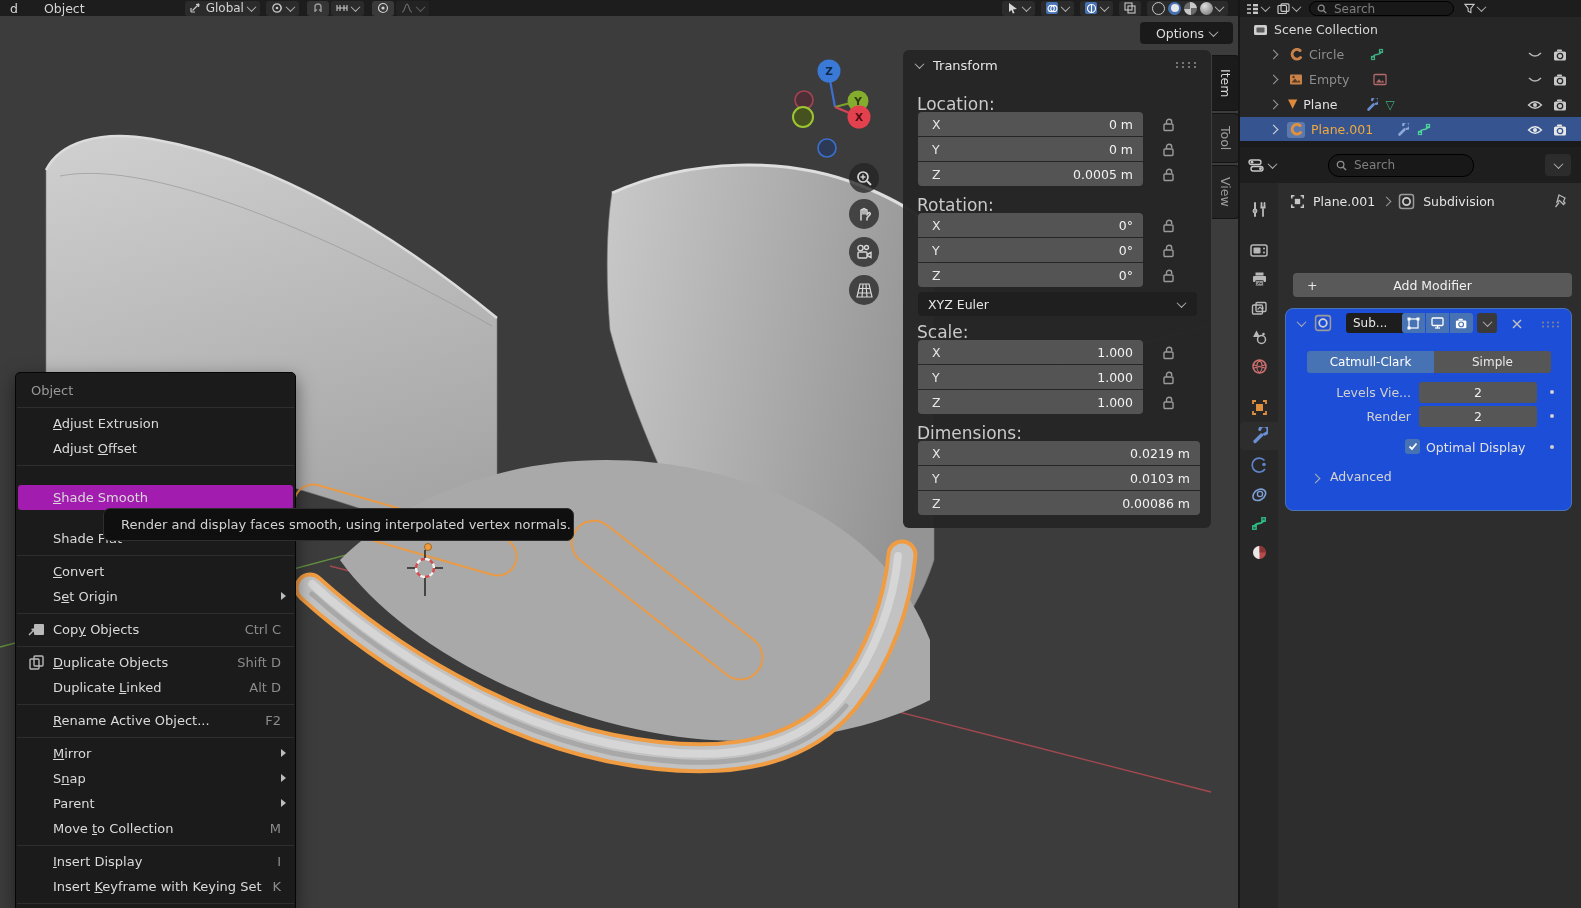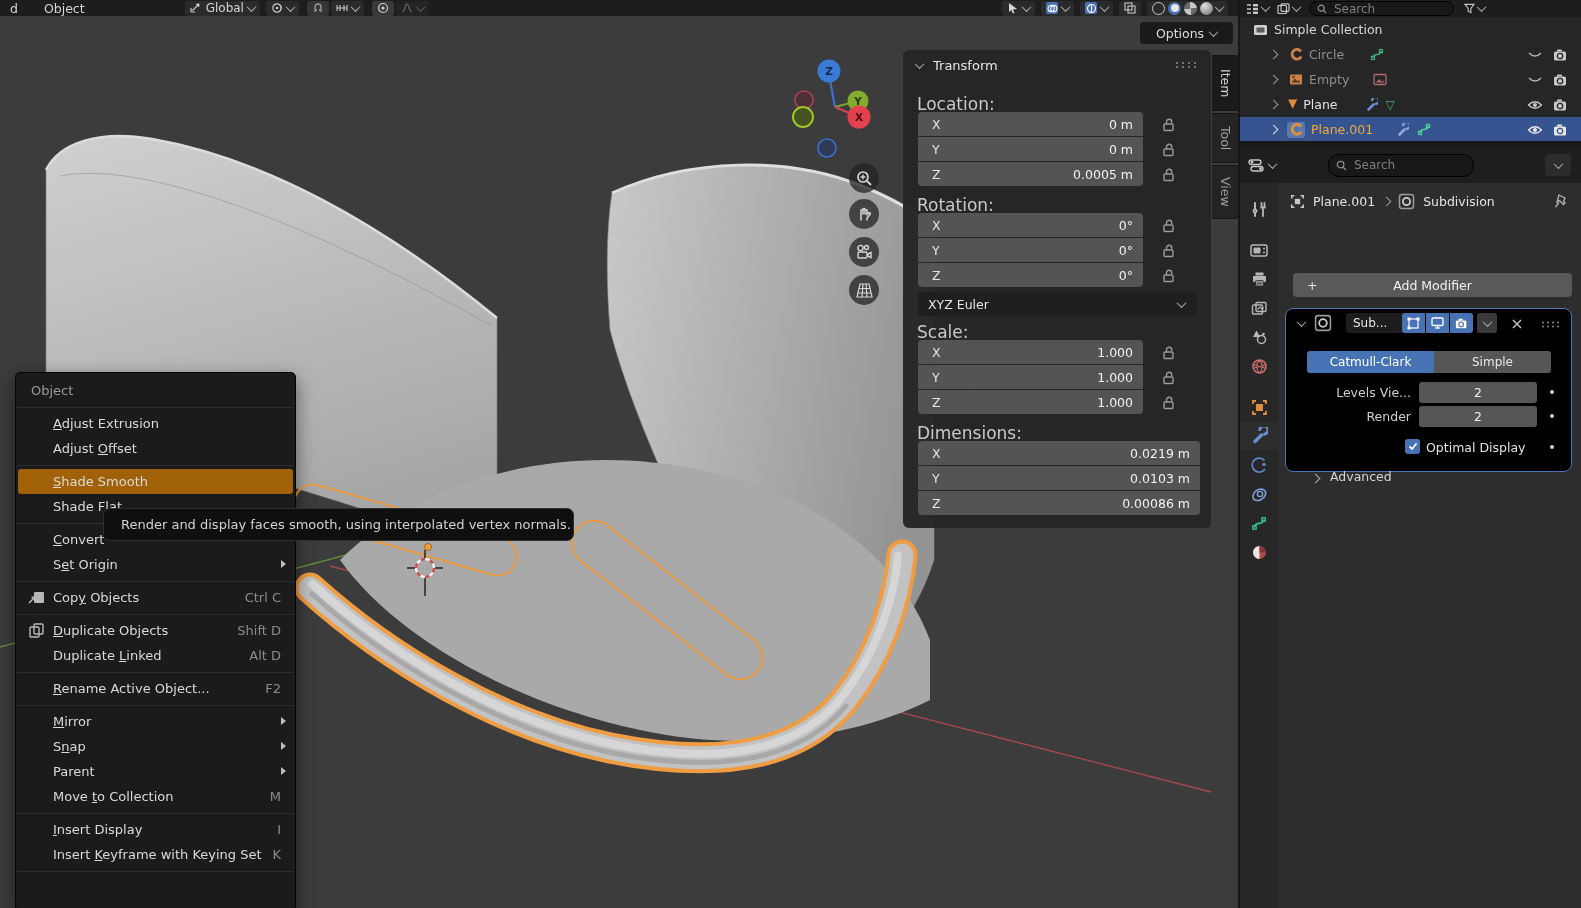--- a/index.html
+++ b/index.html
@@ -46,21 +46,21 @@
             display:flex;align-items:center;font-size:12.5px;color:#e4e4e4}
 
   
   #ctxmenu{left:15px;top:372px;width:281px;height:540px;background:#1b1b1b;border:1px solid #050505;border-radius:5px;
            z-index:6;box-shadow:0 6px 18px rgba(0,0,0,.5);display:flex;flex-direction:column;padding-top:4px;box-sizing:border-box}
   #ctxmenu .hdr{height:26px;display:flex;align-items:center;padding-left:15px;color:#999;font-size:13px}
   .mi{height:25px;display:flex;align-items:center;position:relative;padding-left:37px;font-size:13px;color:#dadada}
   .mi .ic{position:absolute;left:11px;width:20px;height:16px}
   .mi .sc{margin-left:auto;padding-right:14px;color:#8c8c8c}
   .mi .sub{position:absolute;right:9px;top:8px}
-  .mi.hl{background:#a16207;border-radius:3px;margin:0 2px;padding-left:35px}
+  .mi.hl{background:#a21caf;border-radius:3px;margin:16px 2px;padding-left:35px}
   .msep{height:8px;display:flex;align-items:center}
   .msep::after{content:"";display:block;height:1px;background:#2e2e2e;width:100%;margin:0 1px}
 
   
   #tooltip{left:103px;top:508px;width:471px;height:33px;background:#0f0f0f;border:1px solid #2e2e2e;border-radius:7px;
            z-index:7;display:flex;align-items:center;padding-left:17px;box-sizing:border-box;font-size:13px;color:#d2d2d2}
 
   
   #divider{left:1238px;top:0;width:2px;height:908px;background:#161616;z-index:5}
   #rightcol{left:1240px;top:0;width:341px;height:908px;z-index:5}
@@ -77,21 +77,21 @@
   #props{position:absolute;left:0;top:147px;width:341px;height:761px;background:#2d2d2d}
   #props-hdr{position:absolute;left:0;top:0;width:341px;height:36px;background:#1e1e1e;display:flex;align-items:center}
   #tabstrip{position:absolute;left:0;top:36px;width:38px;height:725px;background:#272727}
   .ptab{position:absolute;left:0;width:38px;height:28px;display:flex;align-items:center;justify-content:center}
   .ptab.active{background:#2d2d2d;border-radius:4px 0 0 4px}
   #props-main{position:absolute;left:38px;top:36px;width:303px;height:725px}
   .crumb-txt{font-size:12.5px;color:#e3e3e3}
   #addmod{position:absolute;left:15px;top:90px;width:279px;height:24px;background:#595959;border-radius:4px;
           display:flex;align-items:center;justify-content:center;font-size:12.5px;color:#f0f0f0}
   #addmod .plus{position:absolute;left:14px;color:#e6e6e6}
-  #modpanel{position:absolute;left:7px;top:125px;width:287px;height:164px;background:#000000;border:1px solid #4a74b8;border-radius:8px;box-sizing:border-box}
+  #modpanel{position:absolute;left:7px;top:125px;width:287px;height:203px;background:#1d4ed8;border:1px solid #4a74b8;border-radius:8px;box-sizing:border-box}
   .seg{position:absolute;top:42px;height:22px;display:flex;align-items:center;justify-content:center;font-size:12px}
   .mrow-label{position:absolute;font-size:12.5px;color:#d0d0d0;text-align:right;width:115px}
   .mfield{position:absolute;left:133px;width:118px;height:21px;background:#565656;border-radius:3px;
           display:flex;align-items:center;justify-content:center;font-size:12.5px;color:#f0f0f0}
   .adot{position:absolute;left:264px;width:4px;height:4px;border-radius:50%;background:#cfcfcf}
   .modbtn{width:23px;height:20px;display:flex;align-items:center;justify-content:center}
 </style>
 </head>
 <body>
 
@@ -533,21 +533,21 @@
           </svg>
         <span class="chd"></span>
       </div>
     </div>
 
     <div class="ol-row" style="top:17px">
       <svg style="margin-left:13px" width="15" height="13" viewBox="0 0 15 13">
           <rect x="1" y="2" width="13" height="10" rx="1.5" fill="#cfcfcf"></rect>
           <rect x="3.5" y="4.5" width="8" height="5" rx="0.8" fill="#5d5d5d"></rect>
         </svg>
-      <span class="nm">Simple Collection</span>
+      <span class="nm">Scene Collection</span>
     </div>
 
     <div class="ol-row" style="top:67px">
       <span class="chr" style="margin-left:30px;border-color:#9a9a9a"></span>
       <svg style="margin-left:12px" width="14" height="13" viewBox="0 0 14 13">
           <rect x="1" y="1.5" width="12" height="10" rx="1" fill="#c9834a"></rect>
           <path d="M2.5 9.5 L6 5.5 L8.5 8.5 L10 7 L11.5 9.5 Z" fill="#5a3a1e"></path>
           <circle cx="4.5" cy="4" r="1.2" fill="#5a3a1e"></circle>
         </svg>
       <span class="nm dim">Empty</span>

